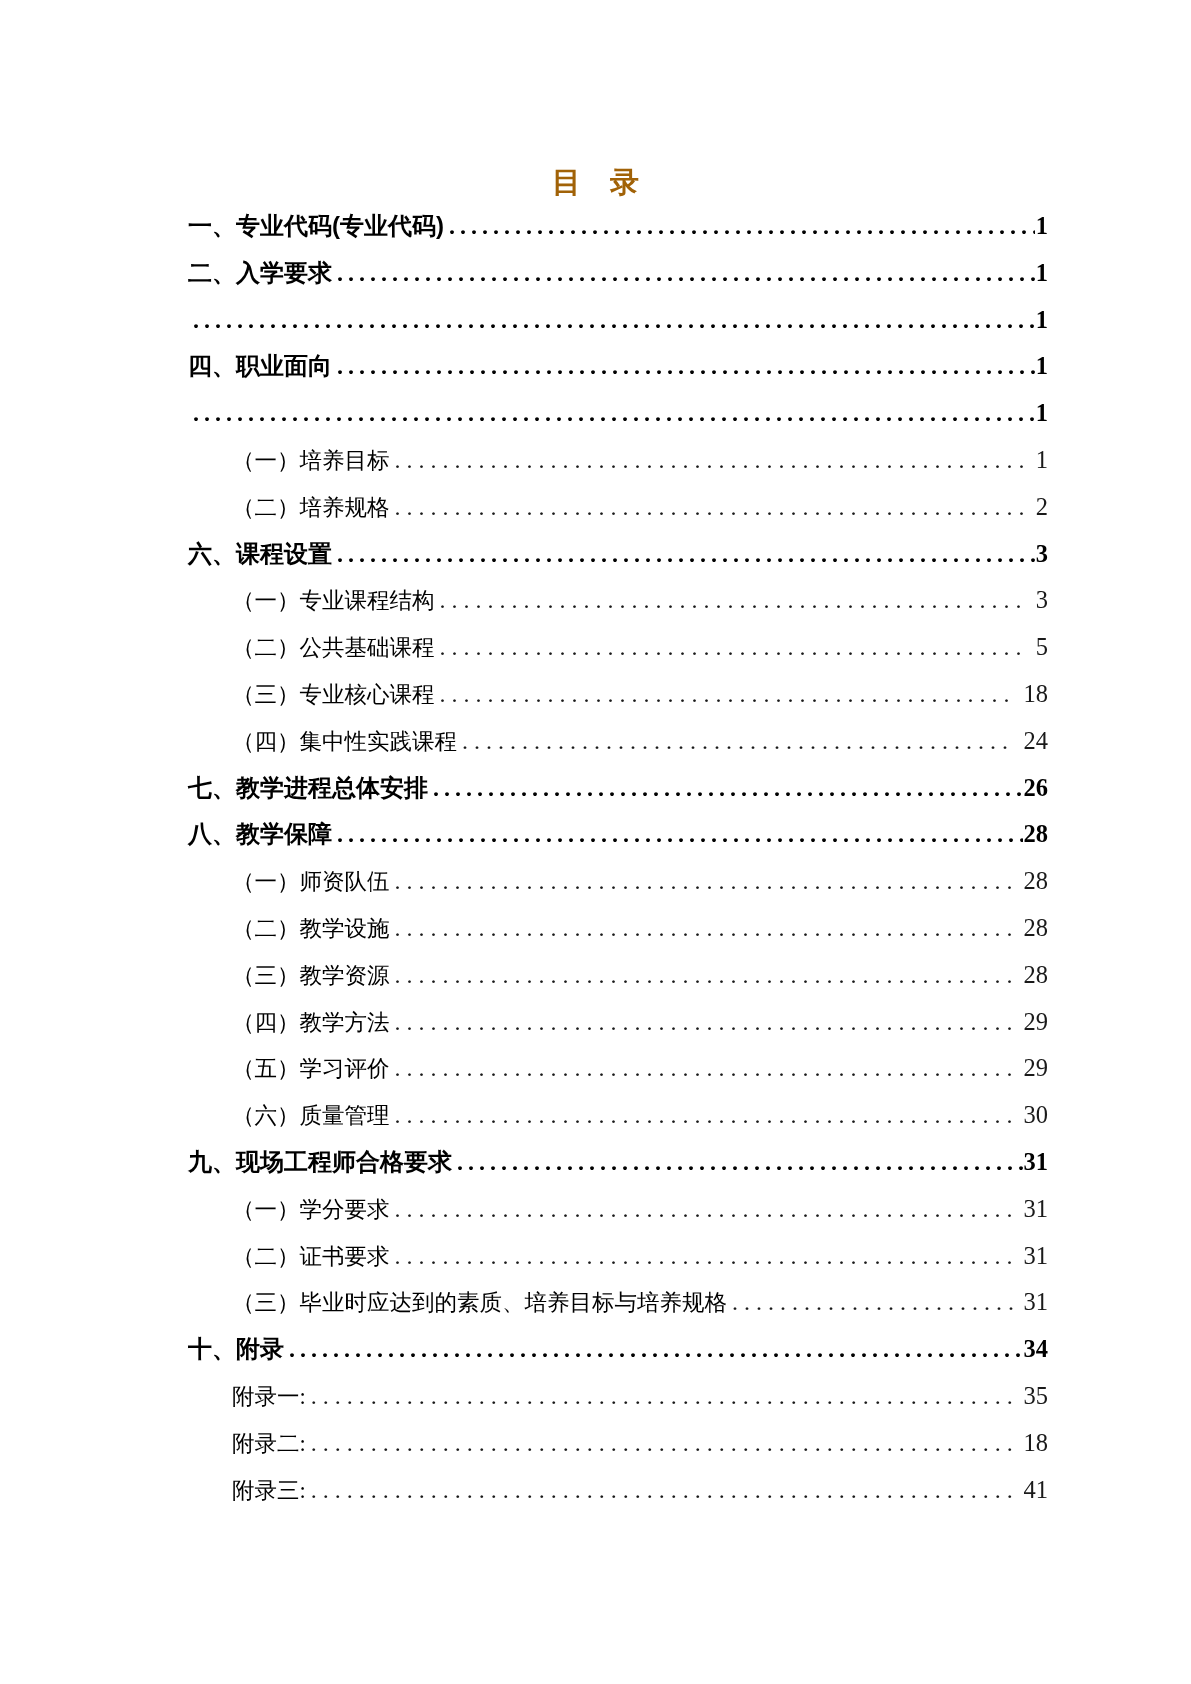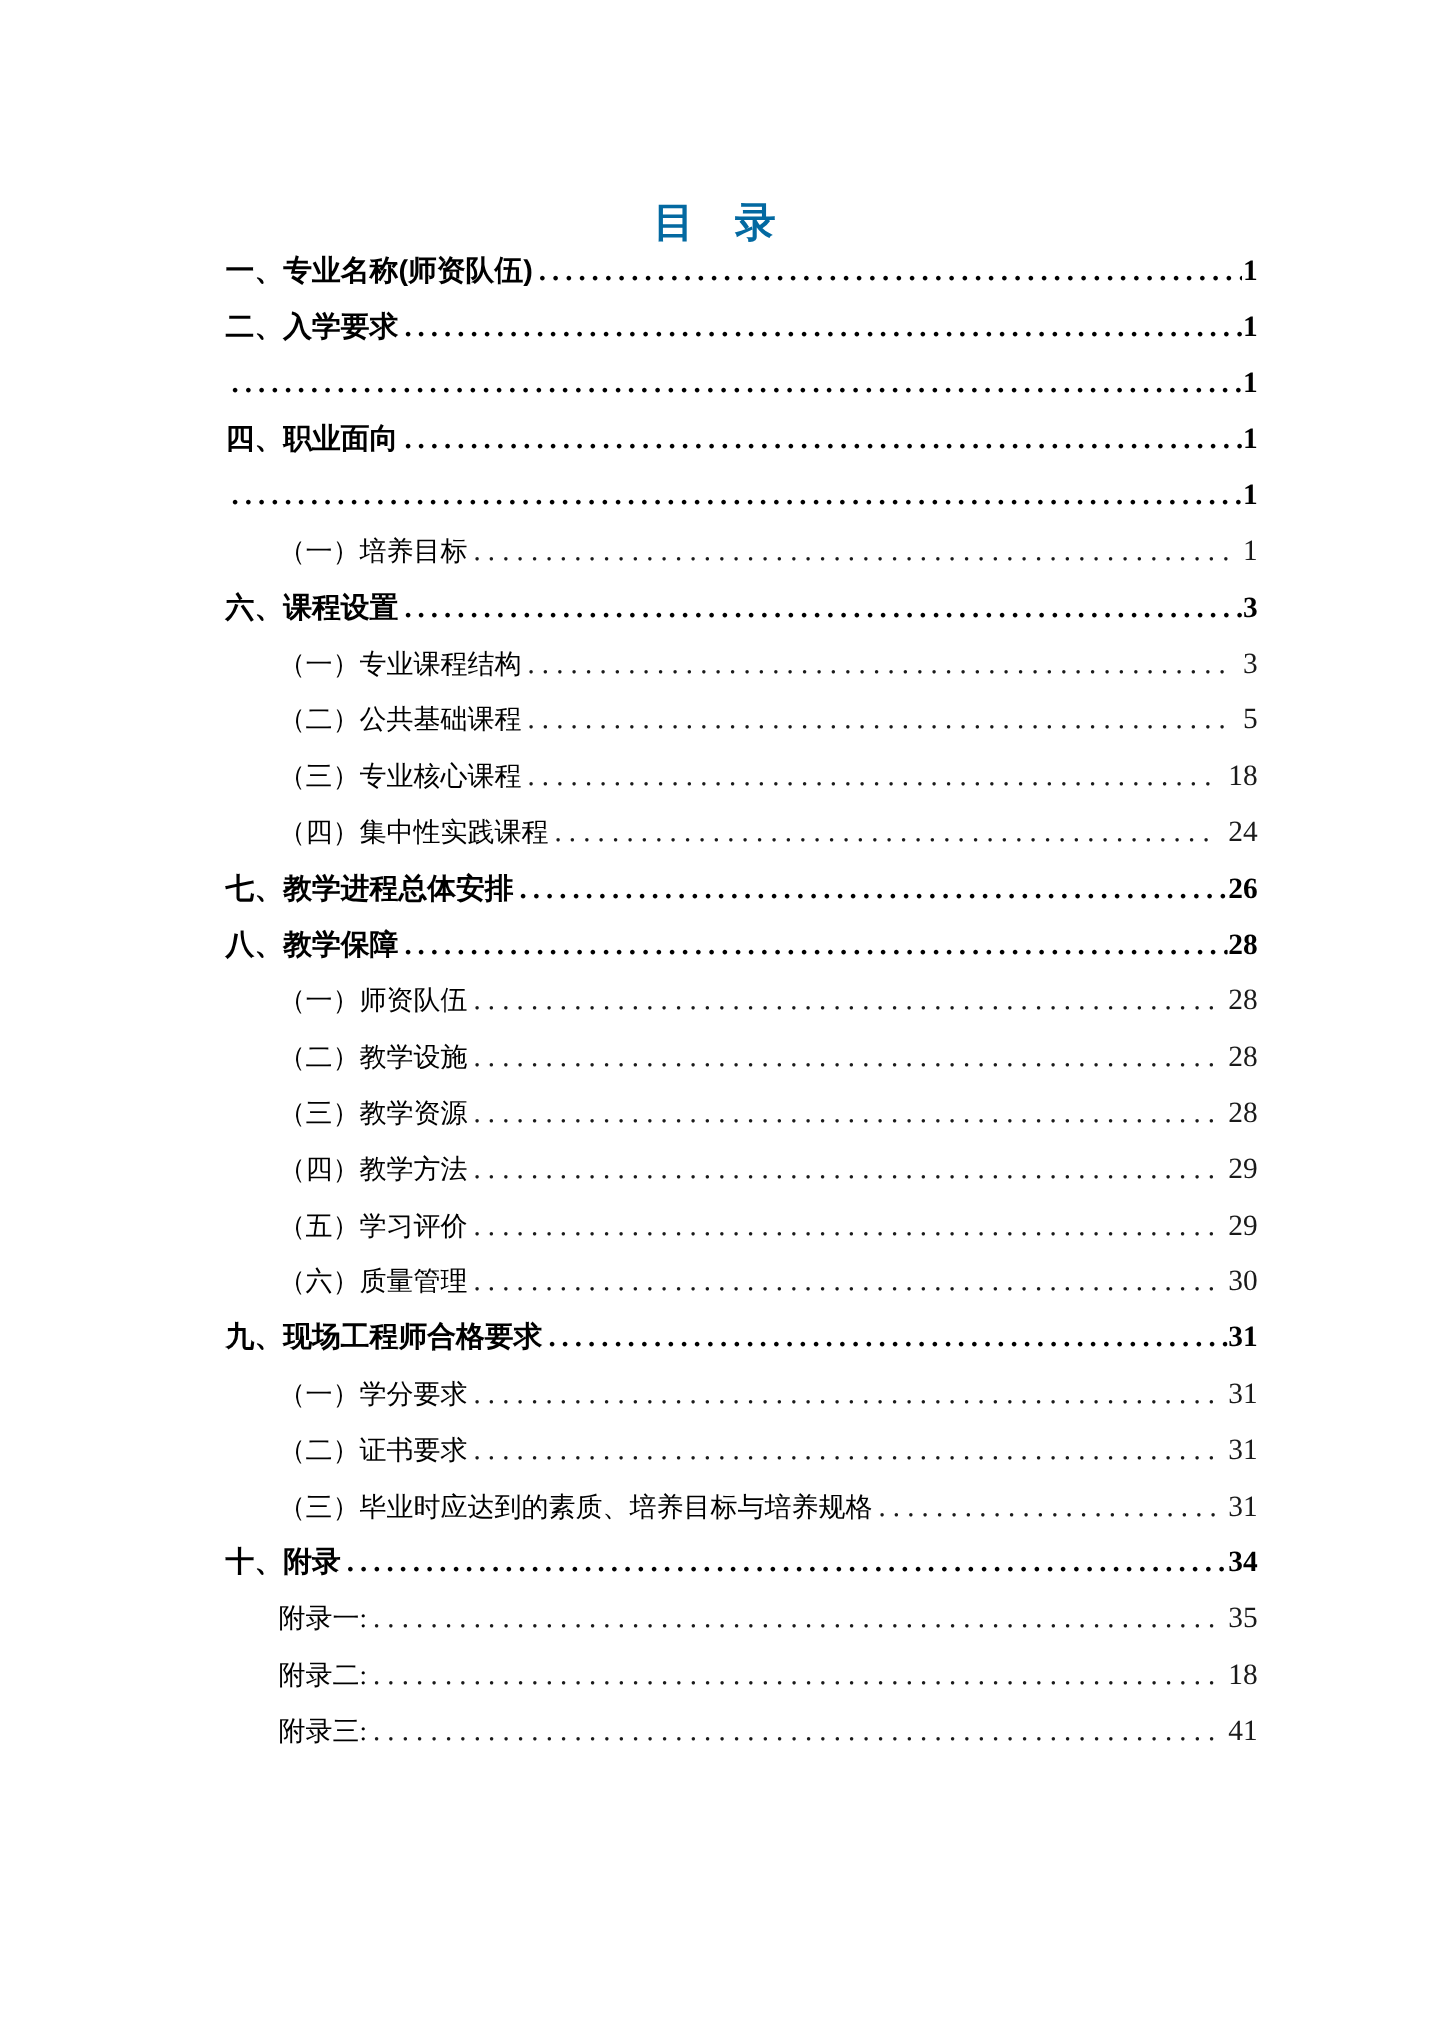--- a/index.html
+++ b/index.html
@@ -12,23 +12,23 @@
     color: #000000;
     font-family: "Liberation Sans", sans-serif;
     overflow: hidden;
   }
   .doc-title {
     position: absolute;
     top: 163px;
     left: 0;
     right: 0;
     text-align: center;
-    font-size: 34px;
+    font-size: 29px;
     font-weight: 700;
-    color: #0369a1;
+    color: #a16207;
   }
   .toc {
     position: absolute;
     top: 203px;
     left: 188px;
     right: 143px;
   }
   .toc-row {
     display: flex;
     align-items: baseline;
@@ -72,21 +72,21 @@
   .lvl2 .toc-page { font-weight: 400; color: #1a1a1a; }
 </style>
 </head>
 <body>
 
 <div class="page">
   <div class="doc-title">目　录</div>
 
   <div class="toc">
       <div class="toc-row lvl1">
-    <span class="toc-label">一、专业名称(师资队伍)</span>
+    <span class="toc-label">一、专业代码(专业代码)</span>
     <span class="toc-dots"></span>
     <span class="toc-page">1</span>
   </div>
       <div class="toc-row lvl1">
     <span class="toc-label">二、入学要求</span>
     <span class="toc-dots"></span>
     <span class="toc-page">1</span>
   </div>
       <div class="toc-row lvl1">
     <span class="toc-dots"></span>
@@ -98,20 +98,25 @@
     <span class="toc-page">1</span>
   </div>
       <div class="toc-row lvl1">
     <span class="toc-dots"></span>
     <span class="toc-page">1</span>
   </div>
       <div class="toc-row lvl2">
     <span class="toc-label">（一）培养目标</span>
     <span class="toc-dots"></span>
     <span class="toc-page">1</span>
+  </div>
+      <div class="toc-row lvl2">
+    <span class="toc-label">（二）培养规格</span>
+    <span class="toc-dots"></span>
+    <span class="toc-page">2</span>
   </div>
       <div class="toc-row lvl1">
     <span class="toc-label">六、课程设置</span>
     <span class="toc-dots"></span>
     <span class="toc-page">3</span>
   </div>
       <div class="toc-row lvl2">
     <span class="toc-label">（一）专业课程结构</span>
     <span class="toc-dots"></span>
     <span class="toc-page">3</span>

